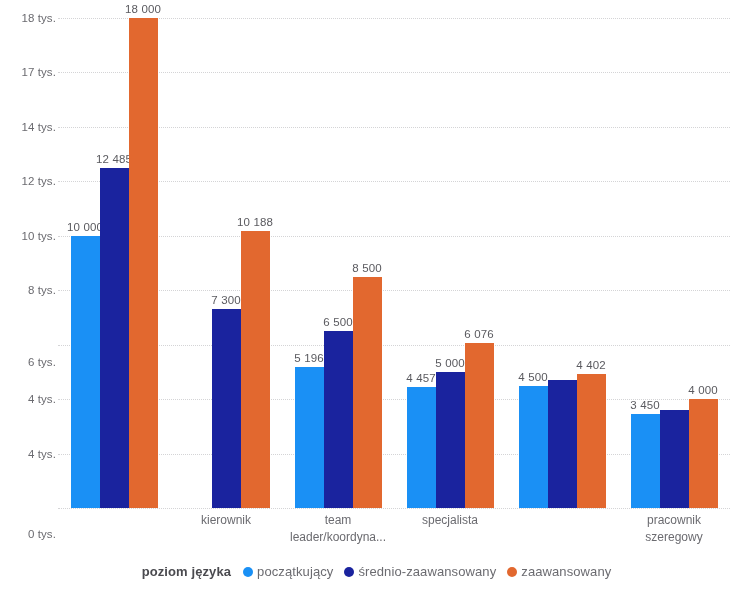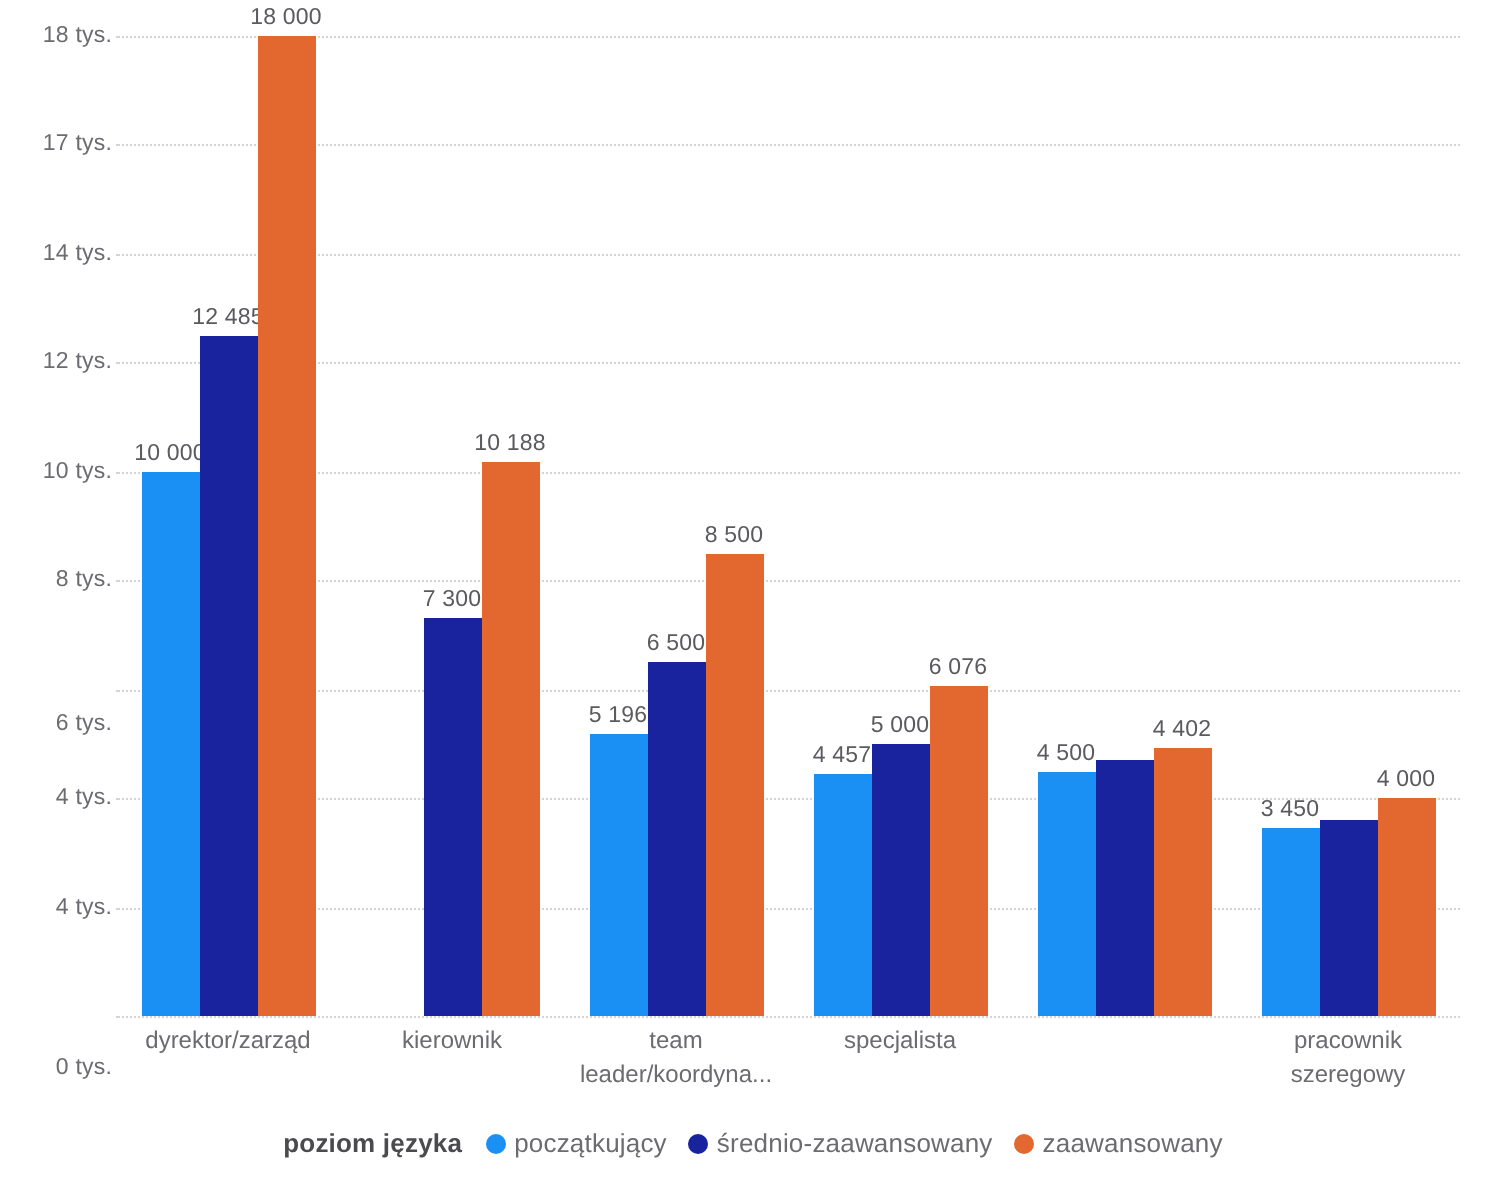--- a/index.html
+++ b/index.html
@@ -246,21 +246,20 @@
           <div class="bar" style="height: 98px; background: rgb(26, 35, 158);"></div>
         </div>
         <div class="bar-slot" style="left: 58px; height: 490px;">
           <div class="bar" style="height: 108.889px; background: rgb(226, 104, 47);"></div>
           <div class="bar-label" style="bottom: 111.889px;">4 000</div>
         </div>
       </div>
     </div>
 
   <div id="category-axis">
-      <div class="category-label" style="left: 56px; width: 136px;">dyrektor/zarząd</div>
       <div class="category-label" style="left: 168px; width: 136px;">kierownik</div>
       <div class="category-label" style="left: 280px; width: 136px;">team
 leader/koordyna...</div>
       <div class="category-label" style="left: 392px; width: 136px;">specjalista</div>
       <div class="category-label" style="left: 616px; width: 136px;">pracownik
 szeregowy</div>
     </div>
 
   <div id="legend">
     <span id="legend-title">poziom języka</span>

